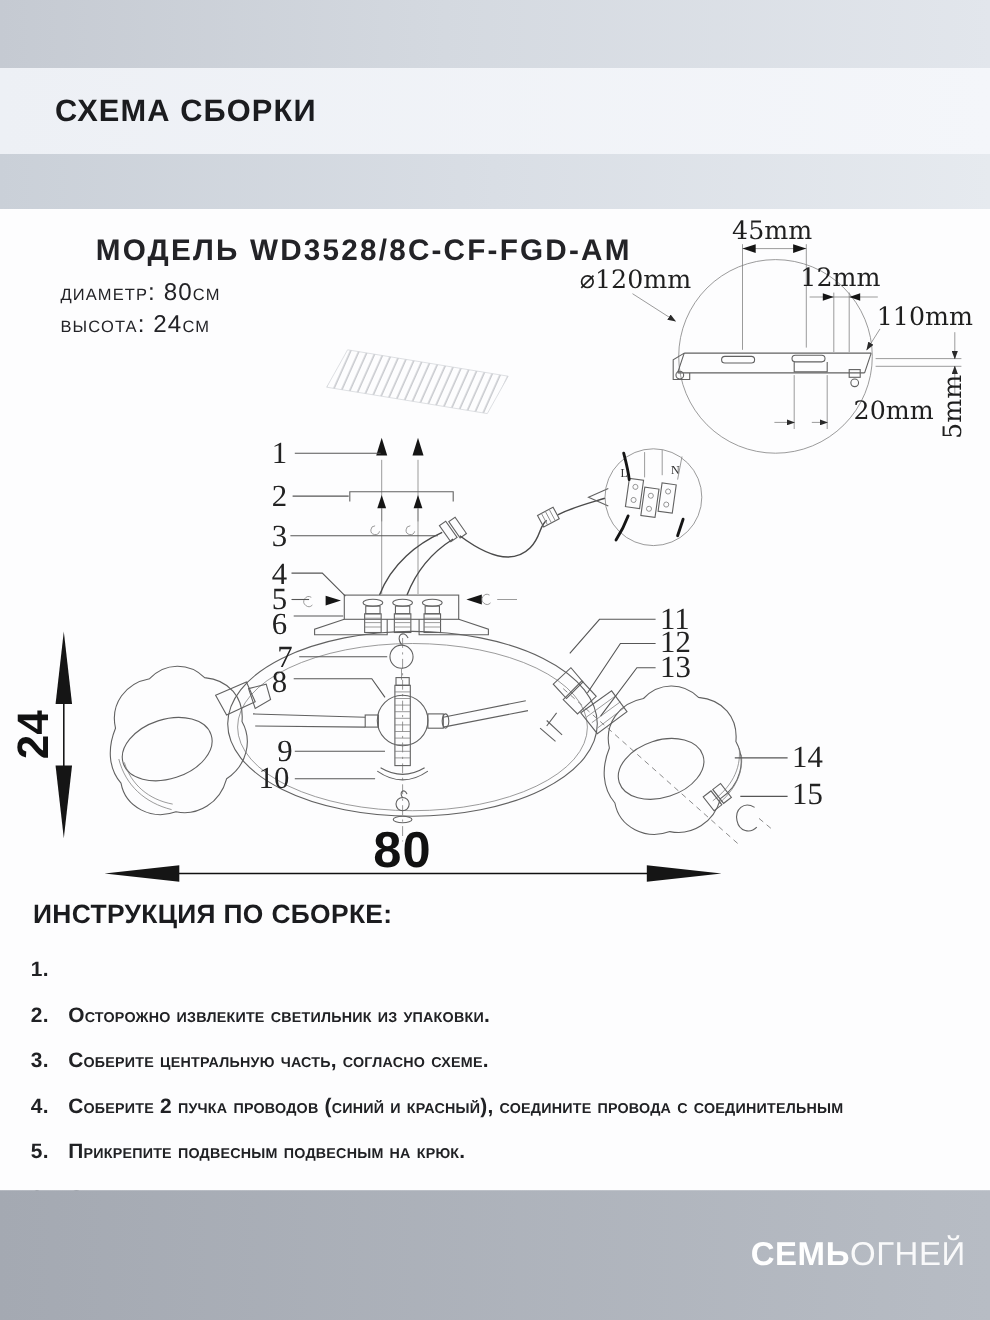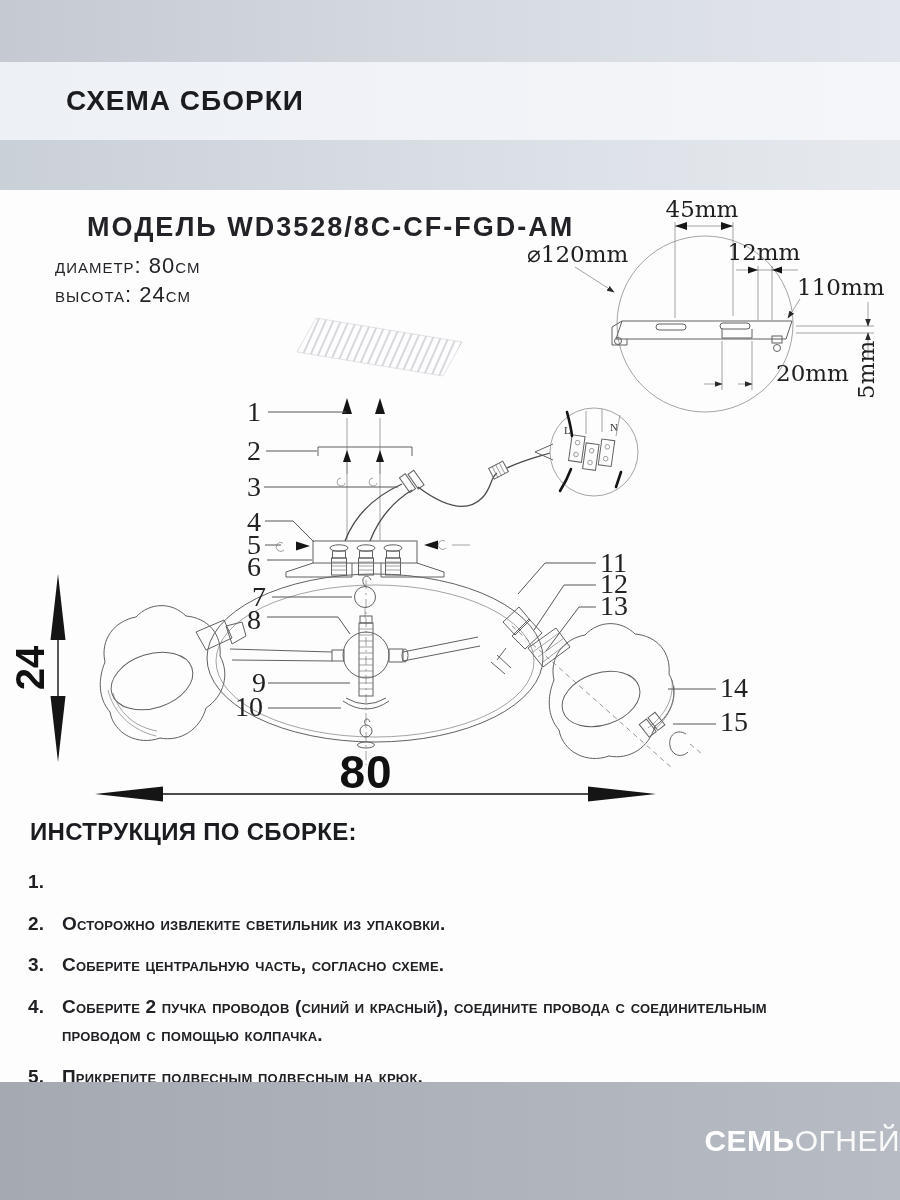--- a/index.html
+++ b/index.html
@@ -2,25 +2,25 @@
 <html><head>
 <meta charset="utf-8">
 <style>
   html,body{margin:0;padding:0;background:#e9e9e9;}
   .page{position:relative;width:900px;height:1200px;background:#fdfdfe;overflow:hidden;
         font-family:"Liberation Sans","DejaVu Sans",sans-serif;color:#1d1e20;}
   
   .band{position:absolute;left:0;width:900px;}
   .band-top{top:0;height:62px;background:linear-gradient(90deg,#c5cad2 0%,#d4d9e0 45%,#e2e6ec 100%);}
   .band-header{top:62px;height:78px;background:linear-gradient(90deg,#edf0f5,#f4f6fa);
-               display:flex;align-items:center;padding-left:66px;box-sizing:border-box;}
+               display:flex;align-items:center;padding-left:50px;box-sizing:border-box;}
   .band-header h1{margin:0;font-size:28px;font-weight:800;letter-spacing:1px;color:#1b1c1f;}
   .band-mid{top:140px;height:50px;background:linear-gradient(90deg,#cad0d8 0%,#d9dee5 50%,#e6eaef 100%);}
   .band-footer{top:1082px;height:118px;background:linear-gradient(90deg,#a4a9b2,#b7bcc4);
-               display:flex;align-items:center;justify-content:flex-end;box-sizing:border-box;}
+               display:flex;align-items:center;justify-content:flex-end;padding-right:22px;box-sizing:border-box;}
   .brand{font-size:30px;letter-spacing:.5px;color:#fff;white-space:nowrap;}
   .brand .b{font-weight:800;}
   .brand .l{font-weight:300;opacity:.92;}
   
   .product{position:absolute;left:55px;top:212px;}
   .product .model{font-size:27px;font-weight:600;letter-spacing:2px;color:#232327;margin-bottom:8px;margin-left:32px;}
   .product .spec{font-size:22px;font-weight:500;letter-spacing:1px;font-variant:small-caps;line-height:1.32;color:#232327;}
   
   .instr{position:absolute;left:28px;top:814px;width:860px;}
   .instr h2{margin:4px 0 22px 2px;font-size:24px;font-weight:700;letter-spacing:.3px;color:#1b1c1f;}
@@ -304,21 +304,20 @@
     <div class="item">
       <span class="num">3.</span>
       <span class="itxt">
           <div>Соберите центральную часть, согласно схеме.</div>
         </span>
     </div>
     <div class="item">
       <span class="num">4.</span>
       <span class="itxt">
         <div>Соберите 2 пучка проводов (синий и красный), соедините провода с соединительным</div>
-        <div>проводом с помощью колпачка.</div>
       </span>
     </div>
     <div class="item">
       <span class="num">5.</span>
       <span class="itxt">
           <div>Прикрепите подвесным подвесным  на крюк.</div>
         </span>
     </div>
     <div class="item">
       <span class="num">6.</span>

